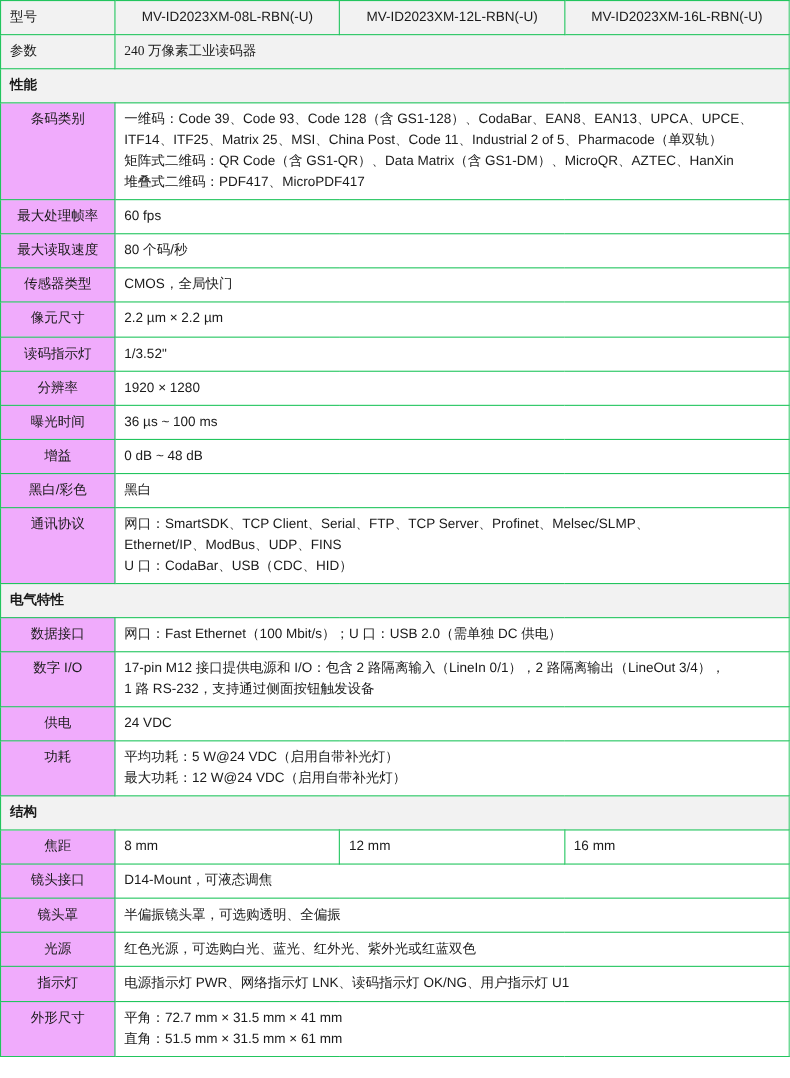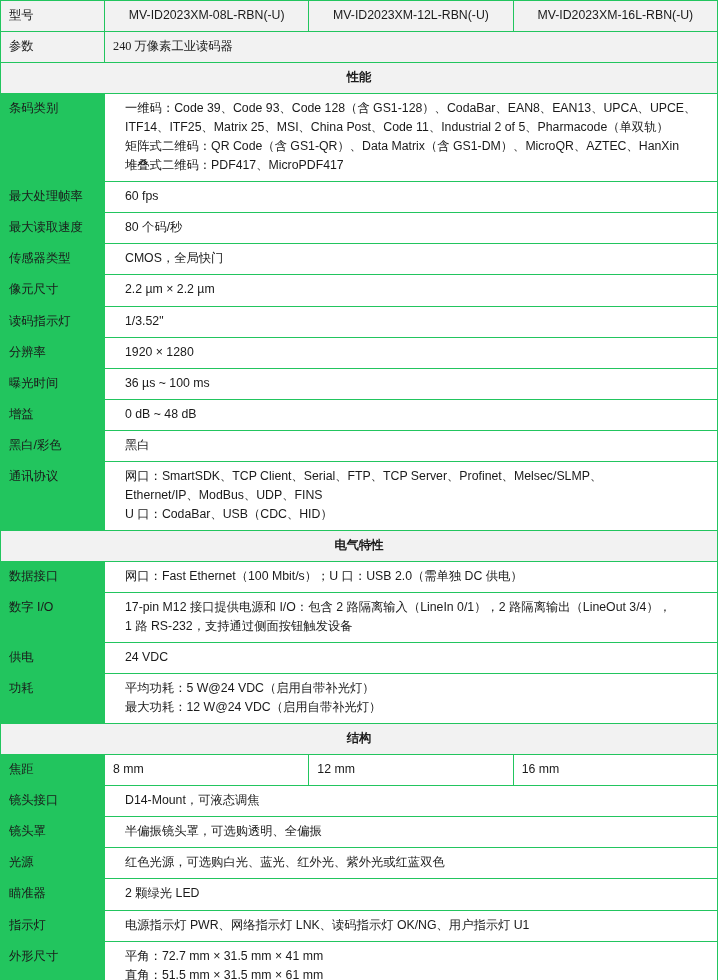--- a/index.html
+++ b/index.html
@@ -41,32 +41,32 @@
   }
   .param-row td {
     background: #f2f2f2;
     font-family: Liberation Serif, serif;
   }
   .section-row td {
     background: #f2f2f2;
     font-weight: bold;
     border-left: 1px solid #d9d9d9;
     border-right: 1px solid #d9d9d9;
-    text-align: center;
   }
   .section-row td.sec-label {
     font-weight: bold;
   }
   .label-cell {
-    background: #22c55e;
+    background: #f0abfc;
+    text-align: center;
   }
   .val-cell {
     background: #ffffff;
   }
-  .nowrap-line { display: block; margin-left: 12px; }
+  .nowrap-line { display: block; }
 </style>
 </head>
 <body>
 
 <table class="spec">
   <colgroup>
     <col class="col-label">
     <col>
     <col>
     <col>
@@ -206,26 +206,20 @@
           <span class="nowrap-line">半偏振镜头罩，可选购透明、全偏振</span>
         </td>
       </tr>
       <tr>
         <td class="label-cell">光源</td>
         <td class="val-cell" colspan="3">
           <span class="nowrap-line">红色光源，可选购白光、蓝光、红外光、紫外光或红蓝双色</span>
         </td>
       </tr>
       <tr>
-        <td class="label-cell">瞄准器</td>
-        <td class="val-cell" colspan="3">
-          <span class="nowrap-line">2 颗绿光 LED</span>
-        </td>
-      </tr>
-      <tr>
         <td class="label-cell">指示灯</td>
         <td class="val-cell" colspan="3">
           <span class="nowrap-line">电源指示灯 PWR、网络指示灯 LNK、读码指示灯 OK/NG、用户指示灯 U1</span>
         </td>
       </tr>
       <tr>
         <td class="label-cell">外形尺寸</td>
         <td class="val-cell" colspan="3">
           <span class="nowrap-line">平角：72.7 mm × 31.5 mm × 41 mm</span>
           <span class="nowrap-line">直角：51.5 mm × 31.5 mm × 61 mm</span>

